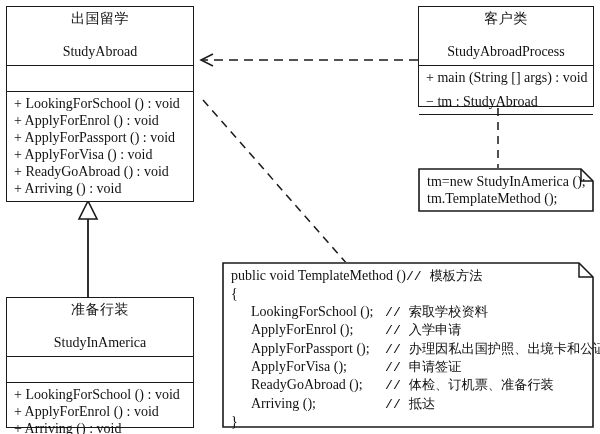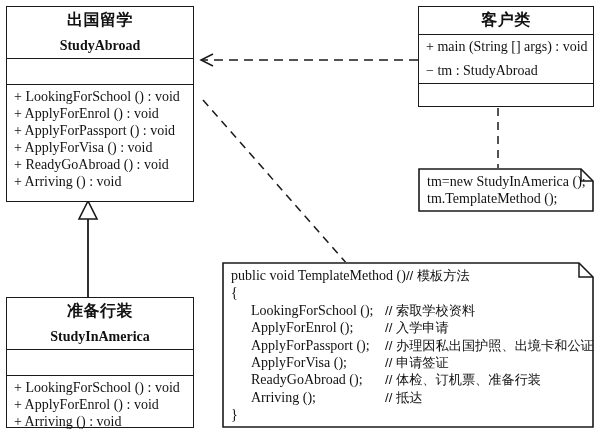--- a/index.html
+++ b/index.html
@@ -30,31 +30,30 @@
   }
   .uml-compartment.last {
     border-bottom: none;
   }
   .uml-header {
     text-align: center;
     padding: 3px 4px 4px 4px;
     line-height: 1.24;
   }
   .uml-header .cn-name {
-    font-size: 16px;
+    font-size: 14px;
     font-family: "DejaVu Sans", "Liberation Sans", sans-serif;
-    font-weight: bold;
+    font-weight: normal;
     letter-spacing: 0.5px;
     display: block;
   }
   .uml-header .en-name {
     font-size: 14px;
     display: block;
-    margin-top: 7px;
-    font-weight: bold;
+    margin-top: 16px;
   }
   .uml-rowlist {
     padding: 3px 7px 4px 7px;
   }
   .uml-row {
     font-size: 14px;
     line-height: 17px;
     white-space: nowrap;
   }
   .uml-empty {
@@ -86,21 +85,21 @@
   .code-line {
     font-size: 14px;
     line-height: 17.4px;
     white-space: pre;
   }
   .code-line .code-call {
     display: inline-block;
     width: 134px;
   }
   .code-line .code-cmt {
-    font-family: Liberation Sans, sans-serif;
+    font-family: Liberation Mono, monospace;
     font-size: 13.2px;
   }
   .code-indent { padding-left: 20px; }
 
   
   .edge-layer {
     position: absolute;
     left: 0; top: 0;
     width: 600px;
     height: 434px;
@@ -141,20 +140,21 @@
       <div class="uml-row">+ ApplyForPassport () : void</div>
       <div class="uml-row">+ ApplyForVisa () : void</div>
       <div class="uml-row">+ ReadyGoAbroad () : void</div>
       <div class="uml-row">+ Arriving () : void</div>
     </div>
   </div>
 
   <div class="uml-class" style="left:418px; top:6px; width:176px; height:101px;">
     <div class="uml-compartment uml-header">
       <span class="cn-name">客户类</span>
+      <span class="en-name">StudyAbroadProcess</span>
     </div>
     <div class="uml-compartment last uml-rowlist">
       <div class="uml-row">+ main (String [] args) : void</div>
     </div>
     <div class="uml-compartment uml-rowlist">
       <div class="uml-row">− tm : StudyAbroad</div>
     </div>
   </div>
 
   <div class="uml-note" style="left:418px; top:168px; width:176px; height:44px;">

